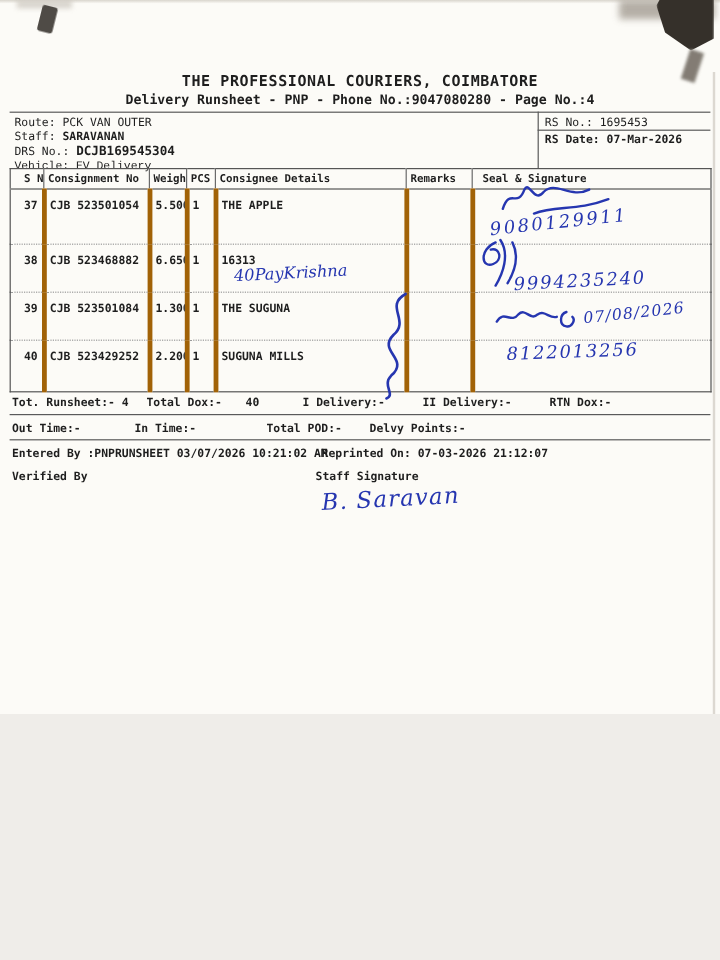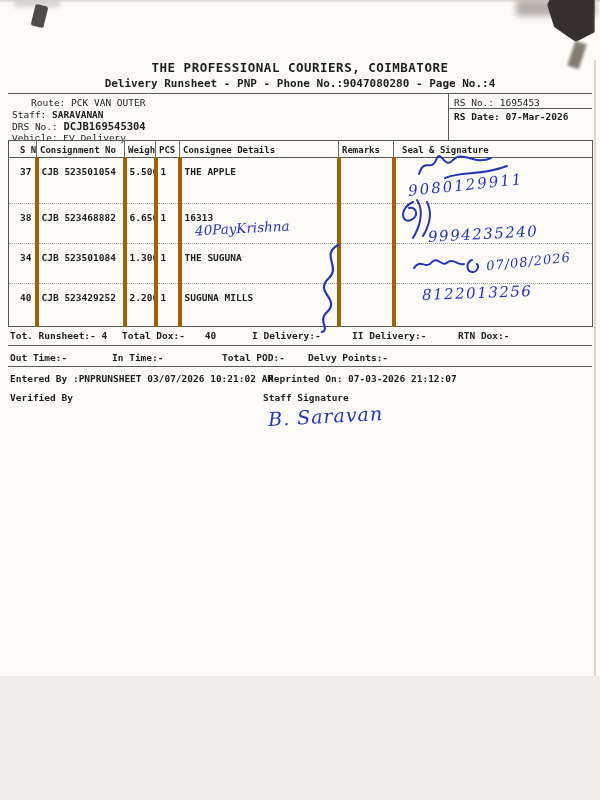--- a/index.html
+++ b/index.html
@@ -1,17 +1,17 @@
 <!DOCTYPE html>
 <html><head>
 <meta charset="utf-8">
 <style>
   html,body{margin:0;padding:0;}
   body{width:600px;height:800px;background:#efede9;font-family:"DejaVu Sans Mono", monospace;}
-  .paper{position:relative;width:600px;height:676px;background:#fcfbf7;overflow:hidden;}
+  .paper{position:relative;width:600px;height:595px;background:#fcfbf7;overflow:hidden;}
   .abs{position:absolute;}
   .print{font-family:"DejaVu Sans Mono", monospace;color:#1e1e1e;font-size:9.5px;white-space:nowrap;}
   .b{font-weight:bold;}
   .center{left:0;right:0;text-align:center;}
   .hline{position:absolute;height:1px;background:#5a5a5a;}
   .vline{position:absolute;width:1px;background:#5a5a5a;}
   .hw{font-family:"DejaVu Serif", serif;font-style:italic;color:#2636b0;white-space:nowrap;}
   .hw svg{overflow:visible;display:block;}
   table.grid{position:absolute;left:8px;top:140px;width:584px;border-collapse:collapse;table-layout:fixed;
              border:1px solid #555;}
@@ -36,21 +36,21 @@
   <div class="artifact" style="left:571px;top:42px;width:12px;height:26px;background:#6e675e;transform:rotate(18deg);filter:blur(1.5px);opacity:.85;"></div>
   <div class="artifact" style="left:594px;top:60px;width:2px;height:730px;background:#dcd8d1;"></div>
   <div class="artifact" style="left:0;top:794px;width:600px;height:6px;background:linear-gradient(transparent,#d3cfc7);"></div>
   <div class="artifact" style="left:0;top:786px;width:7px;height:14px;background:#c6c2ba;filter:blur(1.5px);"></div>
 
   <div class="abs print b center" style="top:60px;font-size:12.5px;letter-spacing:.5px;">THE PROFESSIONAL COURIERS, COIMBATORE</div>
   <div class="abs print b center" style="top:77px;font-size:11px;">Delivery Runsheet - PNP - Phone No.:9047080280 - Page No.:4</div>
 
   <div class="hline" style="left:8px;top:93px;width:584px;"></div>
 
-  <div class="abs print" style="left:12px;top:97px;margin-left:19px;">
+  <div class="abs print" style="left:12px;top:97px;">
     <span>Route:</span>
     <span>PCK VAN OUTER</span>
   </div>
   <div class="abs print" style="left:12px;top:109px;">
     <span>Staff:</span>
     <span class="b">SARAVANAN</span>
   </div>
   <div class="abs print" style="left:12px;top:120px;">
     <span>DRS No.:</span>
     <span class="b" style="font-size:10.5px;">DCJB169545304</span>
@@ -105,21 +105,21 @@
       <tr class="sep" style="height:40px;">
         <td>38</td>
         <td>CJB 523468882</td>
         <td>6.650</td>
         <td>1</td>
         <td>16313</td>
         <td></td>
         <td></td>
       </tr>
       <tr class="sep" style="height:40px;">
-        <td>34</td>
+        <td>39</td>
         <td>CJB 523501084</td>
         <td>1.300</td>
         <td>1</td>
         <td>THE SUGUNA</td>
         <td></td>
         <td></td>
       </tr>
       <tr class="sep" style="height:43px;">
         <td>40</td>
         <td>CJB 523429252</td>

